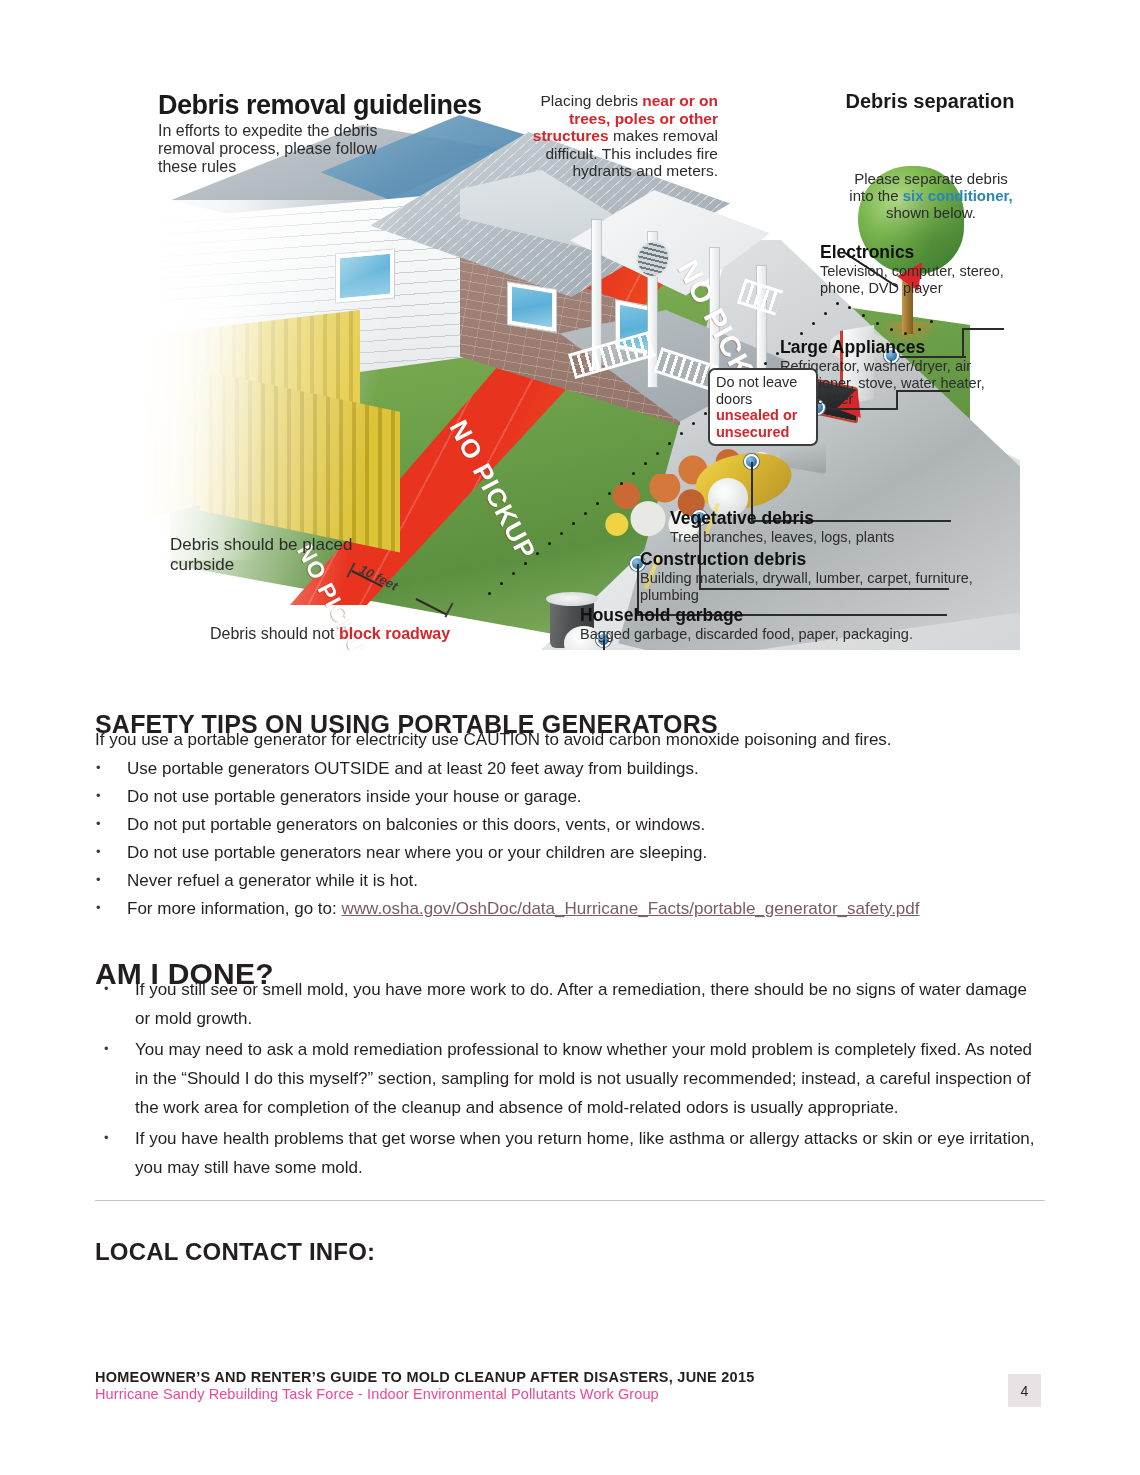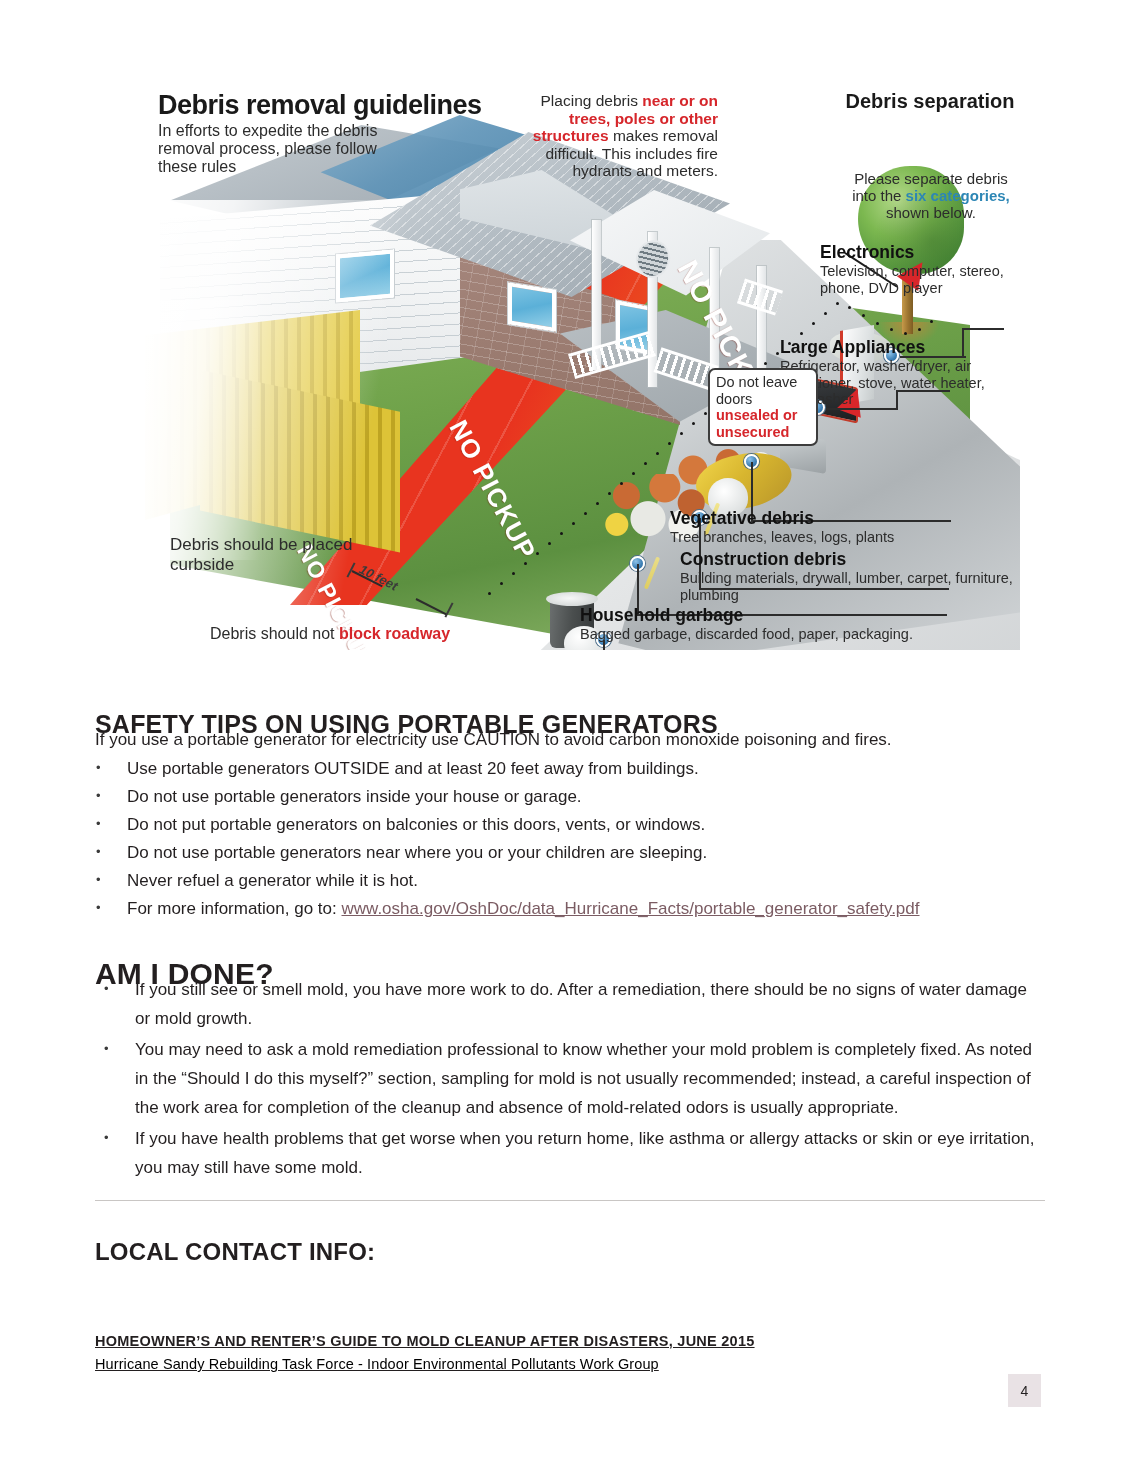--- a/index.html
+++ b/index.html
@@ -399,23 +399,23 @@
   .link {
     color: #7b5c63; text-decoration: underline;
   }
 
   .hr {
     position: absolute; left: 95px; top: 1200px; width: 950px; height: 1px;
     background: #c9c6c4;
   }
 
   
-  #footer { position: absolute; left: 95px; top: 1333px; text-decoration: underline; }
+  #footer { position: absolute; left: 95px; top: 1369px; }
   .f1 { font-size: 14.5px; font-weight: bold; letter-spacing: .25px; color: #231f20; }
-  .f2 { font-size: 14.5px; color: #000000; margin-top: 7px; letter-spacing: .1px; }
+  .f2 { font-size: 14.5px; color: #ec4899; margin-top: 1px; letter-spacing: .1px; }
   #pagebox {
     position: absolute; left: 1008px; top: 1374px;
     width: 33px; height: 33px;
     background: #e9e2e5;
     display: flex; align-items: center; justify-content: center;
     font-size: 14px; color: #231f20;
   }
 </style>
 </head>
 <body>
@@ -558,35 +558,35 @@
     <div class="leader lead-h" style="left:276px; top:528px; width:34px; transform:rotate(27deg); transform-origin:left center;"></div>
     <div class="tick" style="left:308px; top:532px; width:2px; height:16px; transform:rotate(27deg);"></div>
   </div>
 
   <div class="ig-title">Debris removal guidelines</div>
   <div class="ig-sub">In efforts to expedite the debris removal process, please follow these rules</div>
 
   <div class="ig-trees"><span>Placing debris </span><b>near or on trees, poles or other structures</b><span> makes removal difficult. This includes fire hydrants and meters.</span></div>
 
   <div class="ig-sep-title">Debris separation</div>
-  <div class="ig-sep-body"><span>Please separate debris  into the </span><b>six categories,</b><span> shown below.</span></div>
+  <div class="ig-sep-body"><span>Please separate debris  into the </span><b>six conditioner,</b><span> shown below.</span></div>
 
   <div class="cat" style="left:680px; top:172px; width:200px;">
     <div class="cat-h">Electronics</div>
     <div class="cat-b">Television, computer, stereo, phone, DVD player</div>
   </div>
   <div class="cat" style="left:640px; top:267px; width:240px;">
     <div class="cat-h">Large Appliances</div>
     <div class="cat-b">Refrigerator, washer/dryer, air conditioner, stove, water heater, dishwasher</div>
   </div>
   <div class="cat" style="left:530px; top:438px; width:412px;">
     <div class="cat-h">Vegetative debris</div>
     <div class="cat-b">Tree branches, leaves, logs, plants</div>
   </div>
-  <div class="cat" style="left:500px; top:479px; width:380px;padding-left:40px;">
+  <div class="cat" style="left:500px; top:479px; width:380px;">
     <div class="cat-h">Construction debris</div>
     <div class="cat-b">Building materials, drywall, lumber, carpet, furniture, plumbing</div>
   </div>
   <div class="cat" style="left:440px; top:535px; width:440px;">
     <div class="cat-h">Household garbage</div>
     <div class="cat-b">Bagged garbage, discarded food, paper, packaging.</div>
   </div>
 
   <div class="ig-curb">Debris should be placed curbside</div>
   <div class="tenfeet">10 feet</div>

